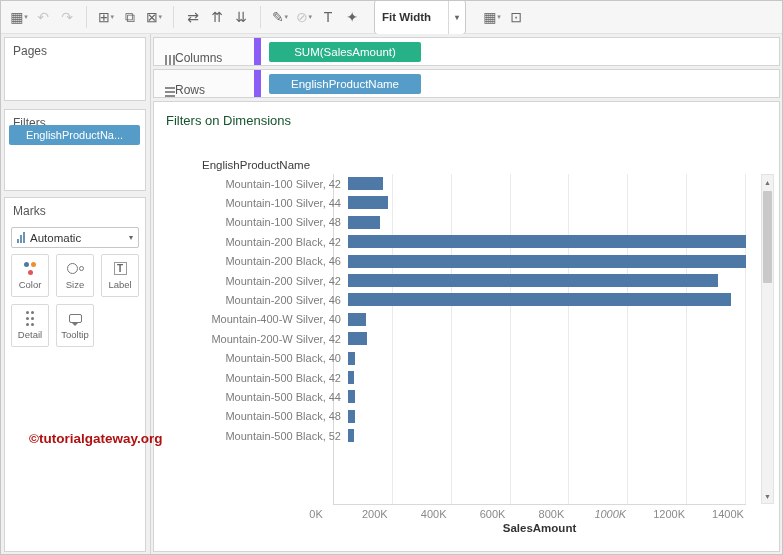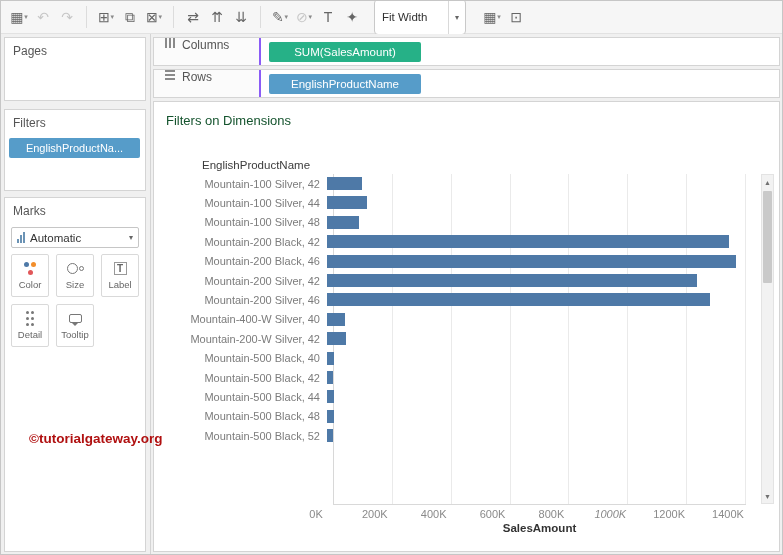--- a/index.html
+++ b/index.html
@@ -22,21 +22,21 @@
     height:26px;min-width:24px;padding:0 3px;
     display:flex;align-items:center;justify-content:center;
     color:#666;font-size:14px;border-radius:2px;cursor:pointer;
   }
   .tb-btn.disabled{color:#c7c7c7;cursor:default}
   .tb-caret{font-size:7px;color:#8a8a8a;margin-left:1px}
   .tb-sep{width:1px;height:22px;background:#dcdcdc;margin:0 7px}
   .tb-select{
     height:36px;width:92px;margin:0 14px 0 10px;
     background:#fff;border:1px solid #c9c9c9;border-radius:4px;
-    display:flex;align-items:center;cursor:pointer;
+    display:flex;align-items:center;cursor:pointer;font-weight:bold;
   }
   .tb-select-label{flex:1;font-size:11.5px;color:#333;padding-left:7px}
   .tb-select-caret{
     width:17px;height:100%;display:flex;align-items:center;justify-content:center;
     border-left:1px solid #d9d9d9;font-size:8px;color:#666;
   }
   
   .sidebar{
     position:absolute;top:33px;left:0;width:150px;bottom:0;
     background:#f0f0f0;border-right:1px solid #d4d4d4;
@@ -47,21 +47,21 @@
   }
   .panel-pages{top:3px;height:64px}
   .panel-filters{top:75px;height:82px}
   .panel-marks{top:163px;bottom:2px}
   .panel-header{font-size:12px;color:#555;padding:6px 8px 4px}
   .pill{
     height:20px;border-radius:2px;color:#fff;font-size:11px;
     display:flex;align-items:center;justify-content:center;
     white-space:nowrap;overflow:hidden;cursor:pointer;
   }
-  .filter-pill{position:absolute;left:4px;right:5px;top:28px;background:var(--dimension)}
+  .filter-pill{position:absolute;left:4px;right:5px;top:15px;background:var(--dimension)}
   
   .marks-dropdown{
     position:absolute;left:6px;right:6px;top:29px;height:21px;
     background:#fff;border:1px solid #c6c6c6;border-radius:2px;
     display:flex;align-items:center;padding:0 5px;cursor:pointer;
   }
   .auto-bars{display:flex;align-items:flex-end;gap:1px;margin-right:5px}
   .auto-bars span{width:2px;background:#6b93b5;display:block}
   .auto-bars .b1{height:4px}.auto-bars .b2{height:8px}.auto-bars .b3{height:11px}
   .marks-dropdown-label{flex:1;font-size:11.5px;color:#333}
@@ -87,22 +87,22 @@
     border-left:3px solid transparent;border-right:3px solid transparent;border-top:3px solid #777}
   
   .main{position:absolute;top:33px;left:150px;right:0;bottom:0;background:#f0f0f0}
   .shelf{
     position:absolute;left:2px;right:2px;height:29px;background:#fff;
     border:1px solid #d4d4d4;display:flex;align-items:center;
   }
   .shelf-columns{top:3px}
   .shelf-rows{top:35px}
   .shelf-label-cell{
-    width:107px;height:100%;display:flex;align-items:flex-start;gap:7px;
-    padding-left:11px;border-right:2px solid #8b5cf6;background:#fbfbfb;
+    width:107px;height:100%;display:flex;align-items:flex-end;
+    padding-left:11px;border-right:7px solid #8b5cf6;background:#fbfbfb;
   }
   .shelf-label{font-size:12px;color:#555}
   .cols-icon{display:flex;gap:2px}
   .cols-icon span{width:2px;height:10px;background:#8a8a8a;display:block}
   .rows-icon{display:flex;flex-direction:column;gap:2px}
   .rows-icon span{width:10px;height:2px;background:#8a8a8a;display:block}
   .shelf-pill{width:152px;margin-left:8px;font-size:11.5px}
   .pill-green{background:var(--measure)}
   .pill-blue{background:var(--dimension)}
   
@@ -111,21 +111,21 @@
     background:#fff;border:1px solid #d4d4d4;overflow:hidden;
   }
   .ws-title{position:absolute;left:12px;top:11px;font-size:13px;color:#14532d}
   .col-header{position:absolute;left:48px;top:57px;font-size:11.5px;color:#3b3b3b}
   .gridlines{position:absolute;left:179px;top:72px;width:413px;height:330px}
   .gline{position:absolute;top:0;bottom:0;width:1px;background:#eaeaea}
   .gline.first{background:#d8d8d8}
   .chart-rows{position:absolute;left:0;top:72px;width:592px;height:330px;overflow:hidden}
   .crow{height:19.4px;display:flex;align-items:center}
   .clab{
-    width:173px;padding-right:7px;text-align:right;
+    width:194px;padding-right:7px;text-align:right;
     font-size:11px;color:#7c7c7c;white-space:nowrap;overflow:hidden;cursor:pointer;
   }
   .cbararea{flex:1;height:100%;position:relative}
   .cbar{position:absolute;left:0;top:3px;height:13px;background:var(--bar);cursor:pointer}
   .axis-line{position:absolute;left:179px;top:402px;width:413px;height:1px;background:#d9d9d9}
   .x-ticks{position:absolute;left:162px;top:406px;width:413px;height:13px}
   .tick{position:absolute;transform:translateX(-50%);font-size:11px;color:#8a8a8a;white-space:nowrap}
   .x-axis-title{
     position:absolute;left:179px;top:420px;width:413px;text-align:center;
     font-size:11.5px;font-weight:bold;color:#333;

